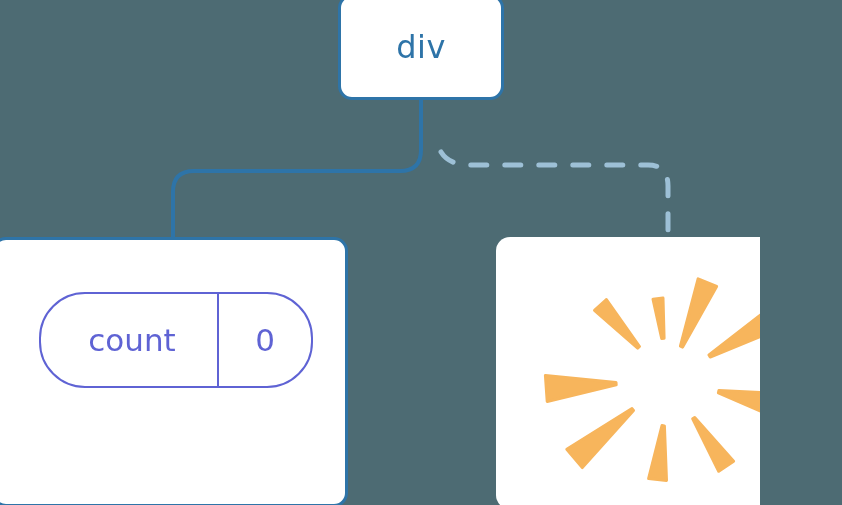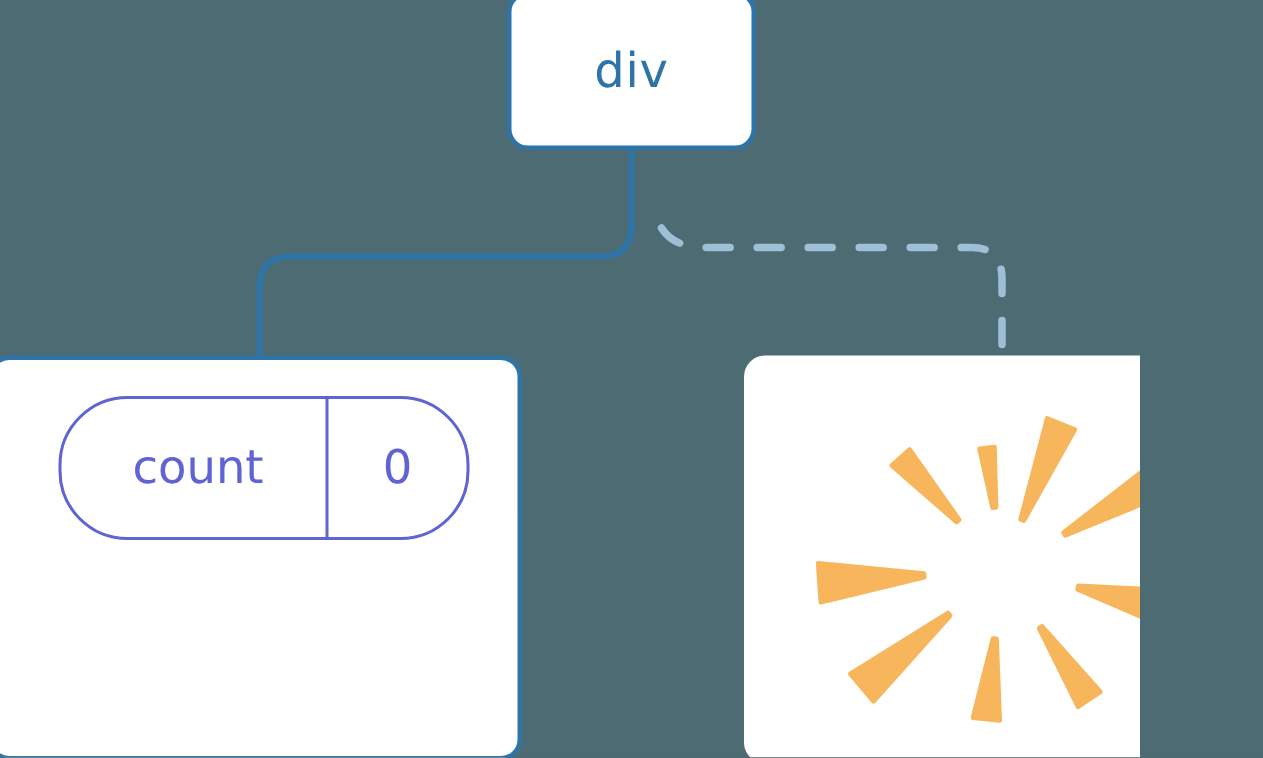--- a/index.html
+++ b/index.html
@@ -64,21 +64,21 @@
   }
   .node-counter .node-title {
     font-size: 33px;
     color: #2e74a8;
     margin-top: 48px;
     letter-spacing: 0.3px;
   }
 
   
   .state-pill {
-    margin-top: 24px;
+    margin-top: 52px;
     margin-left: 12px;
     height: 92px;
     display: flex;
     align-items: stretch;
     border: 2px solid #5f63d4;
     border-radius: 46px;
     overflow: hidden;
   }
   .state-key, .state-val {
     display: flex;

